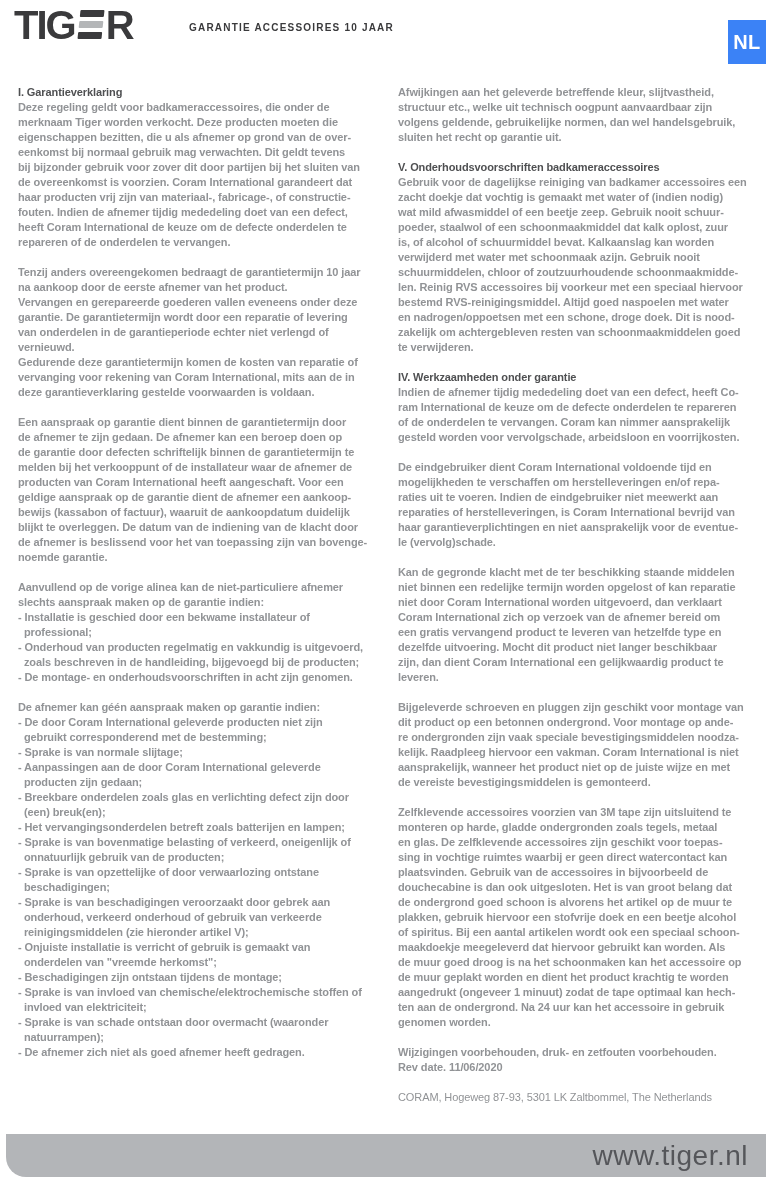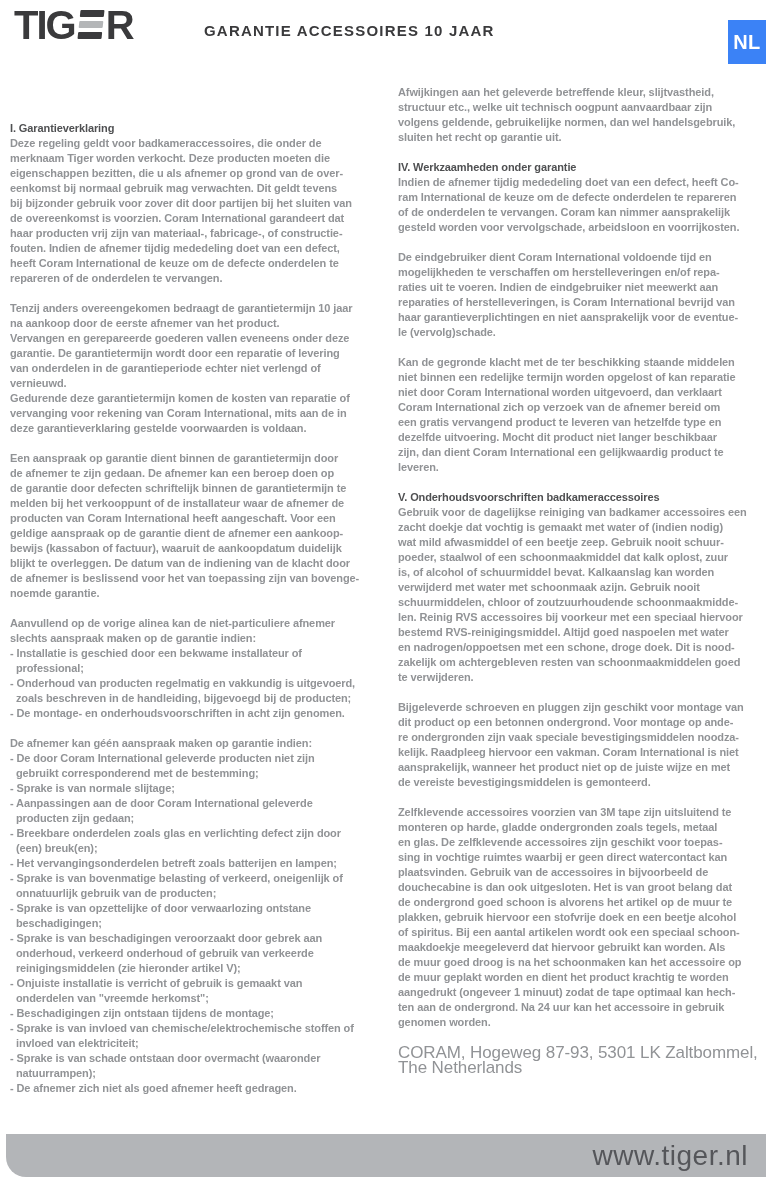--- a/index.html
+++ b/index.html
@@ -14,37 +14,37 @@
   .logo .t1,.logo .t2{
     font-weight:bold;font-size:40px;line-height:34px;letter-spacing:-2px;
     color:#3a3a3c;font-stretch:condensed;
   }
   .logo .ebars{display:flex;flex-direction:column;justify-content:space-between;
     width:24px;height:29px;margin:2px 3px 0 4px;transform:skewX(-6deg);}
   .logo .ebars span{display:block;height:7px;border-radius:1px;}
   .logo .ebars .b1,.logo .ebars .b3{background:#3a3a3c;}
   .logo .ebars .b2{background:#b4b6b8;}
   .doc-title{
-    position:absolute;left:204px;top:22px;
-    font-size:15px;font-weight:bold;letter-spacing:1.2px;color:#3a3a3c;
+    position:absolute;left:189px;top:22px;
+    font-size:10px;font-weight:bold;letter-spacing:1.2px;color:#3a3a3c;
   }
   .lang-badge{
     position:absolute;left:728px;top:8px;width:38px;height:44px;
     background:#3b82f6;color:#ffffff;font-weight:bold;font-size:20px;
     display:flex;align-items:center;justify-content:center;letter-spacing:0.5px;margin-top:12px;
   }
   
   .col{position:absolute;top:85px;font-size:11px;line-height:15px;
     color:#919396;letter-spacing:-0.1px;}
-  .col-left{left:10px;width:378px;margin-top:36px;}
+  .col-left{left:18px;width:378px;}
   .col-right{left:398px;width:370px;}
   .sec{margin:0 0 15px 0;}
   .sec .h{font-weight:bold;color:#4f5052;white-space:pre-wrap;}
   .sec .b{white-space:pre-wrap;font-weight:bold;}
-  .address{font-size:17px;line-height:15px;color:#919396;}
+  .address{font-size:11px;line-height:15px;color:#919396;}
   
   .footer-bar{
     position:absolute;left:6px;top:1134px;width:760px;height:43px;
     background:#b3b5b8;border-bottom-left-radius:20px;
     display:flex;align-items:center;justify-content:flex-end;
   }
   .footer-url{
     font-size:28px;color:#55565a;padding-right:18px;letter-spacing:0.5px;
     font-weight:normal;
   }
@@ -139,56 +139,56 @@
 </div>
 
 <div class="col col-right">
   <div class="sec">
     <div class="b">Afwijkingen aan het geleverde betreffende kleur, slijtvastheid,
 structuur etc., welke uit technisch oogpunt aanvaardbaar zijn
 volgens geldende, gebruikelijke normen, dan wel handelsgebruik,
 sluiten het recht op garantie uit.</div>
   </div>
   <div class="sec">
-    <div class="h">IV. Werkzaamheden onder garantie</div>
-    <div class="b">Indien de afnemer tijdig mededeling doet van een defect, heeft Co-
-ram International de keuze om de defecte onderdelen te repareren
-of de onderdelen te vervangen. Coram kan nimmer aansprakelijk
-gesteld worden voor vervolgschade, arbeidsloon en voorrijkosten.
-
-De eindgebruiker dient Coram International voldoende tijd en
-mogelijkheden te verschaffen om herstelleveringen en/of repa-
-raties uit te voeren. Indien de eindgebruiker niet meewerkt aan
-reparaties of herstelleveringen, is Coram International bevrijd van
-haar garantieverplichtingen en niet aansprakelijk voor de eventue-
-le (vervolg)schade.
-
-Kan de gegronde klacht met de ter beschikking staande middelen
-niet binnen een redelijke termijn worden opgelost of kan reparatie
-niet door Coram International worden uitgevoerd, dan verklaart
-Coram International zich op verzoek van de afnemer bereid om
-een gratis vervangend product te leveren van hetzelfde type en
-dezelfde uitvoering. Mocht dit product niet langer beschikbaar
-zijn, dan dient Coram International een gelijkwaardig product te
-leveren.</div>
-  </div>
-  <div class="sec">
     <div class="h">V. Onderhoudsvoorschriften badkameraccessoires</div>
     <div class="b">Gebruik voor de dagelijkse reiniging van badkamer accessoires een
 zacht doekje dat vochtig is gemaakt met water of (indien nodig)
 wat mild afwasmiddel of een beetje zeep. Gebruik nooit schuur-
 poeder, staalwol of een schoonmaakmiddel dat kalk oplost, zuur
 is, of alcohol of schuurmiddel bevat. Kalkaanslag kan worden
 verwijderd met water met schoonmaak azijn. Gebruik nooit
 schuurmiddelen, chloor of zoutzuurhoudende schoonmaakmidde-
 len. Reinig RVS accessoires bij voorkeur met een speciaal hiervoor
 bestemd RVS-reinigingsmiddel. Altijd goed naspoelen met water
 en nadrogen/oppoetsen met een schone, droge doek. Dit is nood-
 zakelijk om achtergebleven resten van schoonmaakmiddelen goed
 te verwijderen.</div>
+  </div>
+  <div class="sec">
+    <div class="h">IV. Werkzaamheden onder garantie</div>
+    <div class="b">Indien de afnemer tijdig mededeling doet van een defect, heeft Co-
+ram International de keuze om de defecte onderdelen te repareren
+of de onderdelen te vervangen. Coram kan nimmer aansprakelijk
+gesteld worden voor vervolgschade, arbeidsloon en voorrijkosten.
+
+De eindgebruiker dient Coram International voldoende tijd en
+mogelijkheden te verschaffen om herstelleveringen en/of repa-
+raties uit te voeren. Indien de eindgebruiker niet meewerkt aan
+reparaties of herstelleveringen, is Coram International bevrijd van
+haar garantieverplichtingen en niet aansprakelijk voor de eventue-
+le (vervolg)schade.
+
+Kan de gegronde klacht met de ter beschikking staande middelen
+niet binnen een redelijke termijn worden opgelost of kan reparatie
+niet door Coram International worden uitgevoerd, dan verklaart
+Coram International zich op verzoek van de afnemer bereid om
+een gratis vervangend product te leveren van hetzelfde type en
+dezelfde uitvoering. Mocht dit product niet langer beschikbaar
+zijn, dan dient Coram International een gelijkwaardig product te
+leveren.</div>
   </div>
   <div class="sec">
     <div class="b">Bijgeleverde schroeven en pluggen zijn geschikt voor montage van
 dit product op een betonnen ondergrond. Voor montage op ande-
 re ondergronden zijn vaak speciale bevestigingsmiddelen noodza-
 kelijk. Raadpleeg hiervoor een vakman. Coram International is niet
 aansprakelijk, wanneer het product niet op de juiste wijze en met
 de vereiste bevestigingsmiddelen is gemonteerd.
 
 Zelfklevende accessoires voorzien van 3M tape zijn uitsluitend te
@@ -200,18 +200,22 @@
 de ondergrond goed schoon is alvorens het artikel op de muur te
 plakken, gebruik hiervoor een stofvrije doek en een beetje alcohol
 of spiritus. Bij een aantal artikelen wordt ook een speciaal schoon-
 maakdoekje meegeleverd dat hiervoor gebruikt kan worden. Als
 de muur goed droog is na het schoonmaken kan het accessoire op
 de muur geplakt worden en dient het product krachtig te worden
 aangedrukt (ongeveer 1 minuut) zodat de tape optimaal kan hech-
 ten aan de ondergrond. Na 24 uur kan het accessoire in gebruik
 genomen worden.</div>
   </div>
+  <div class="sec">
+    <div class="b">Wijzigingen voorbehouden, druk- en zetfouten voorbehouden.
+Rev date. 11/06/2020</div>
+  </div>
   <div class="address">CORAM, Hogeweg 87-93, 5301 LK Zaltbommel, The Netherlands</div>
 </div>
 
 <div class="footer-bar">
   <span class="footer-url">www.tiger.nl</span>
 </div>
 
 </body></html>

